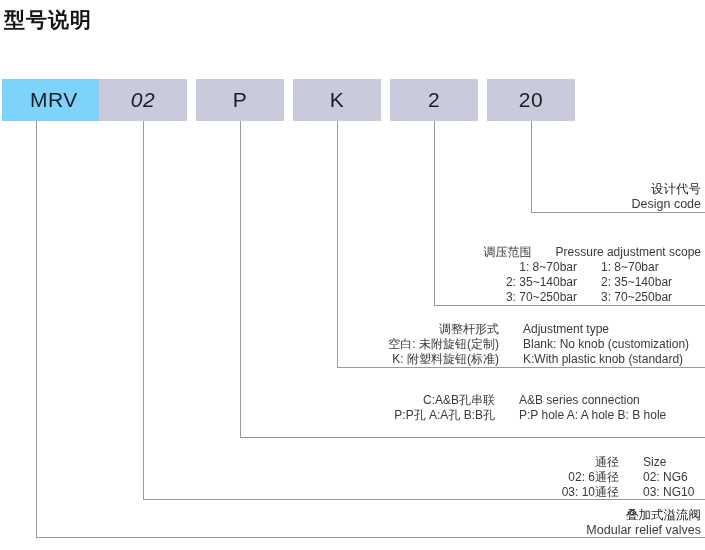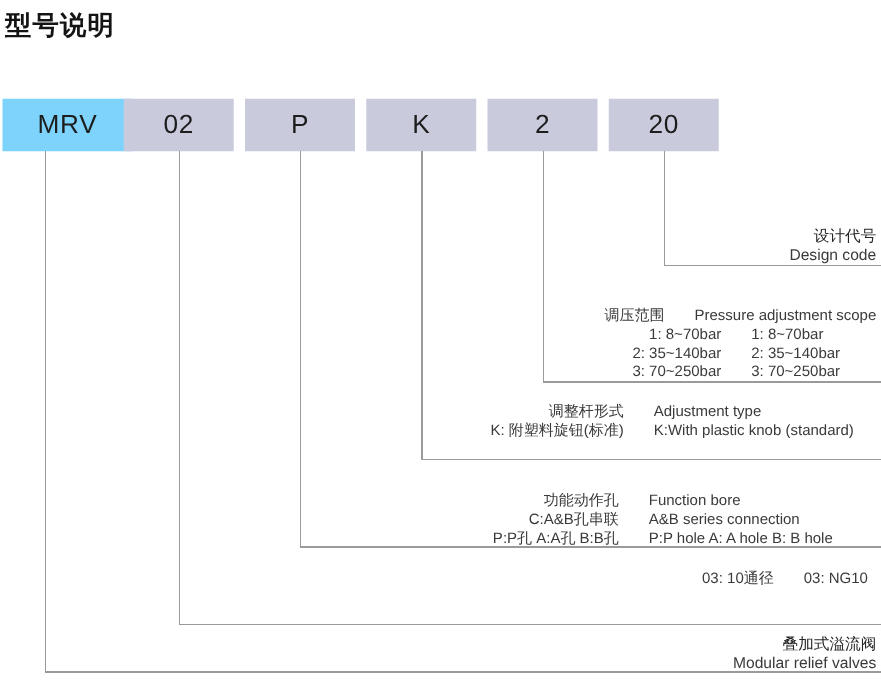--- a/index.html
+++ b/index.html
@@ -90,21 +90,21 @@
     text-align: left;
   }
 </style>
 </head>
 <body>
 
 <div id="page-title">型号说明</div>
 
 <div id="code-row">
     <div class="code-box" style="left: 2px; width: 104px; background: #7dd3fc;">MRV</div>
-    <div class="code-box" style="left: 99px; width: 88px; background: rgb(201, 203, 221);">02</div>
+    <div class="code-box" style="left: 99px; width: 88px; background: rgb(201, 203, 221); font-style: italic;">02</div>
     <div class="code-box" style="left: 196px; width: 88px; background: rgb(201, 203, 221);">P</div>
     <div class="code-box" style="left: 293px; width: 88px; background: rgb(201, 203, 221);">K</div>
     <div class="code-box" style="left: 390px; width: 88px; background: rgb(201, 203, 221);">2</div>
     <div class="code-box" style="left: 487px; width: 88px; background: rgb(201, 203, 221); text-align: center;">20</div>
   </div>
 
 <svg id="leaders" viewBox="0 0 705 550" xmlns="http://www.w3.org/2000/svg">
   <g stroke="#9a9a9a" stroke-width="1" fill="none" shape-rendering="crispEdges">
 
     <path d="M531.5 121 L531.5 212.5 L705 212.5"></path>
@@ -144,42 +144,50 @@
     <span class="en-col" style="width:100px;">3: 70~250bar</span>
   </div>
 </div>
 
 <div class="annot" id="an-adjust" style="right:4px; top:322px;">
   <div class="row2">
     <span class="cn-col">调整杆形式</span>
     <span class="en-col" style="width:178px;">Adjustment type</span>
   </div>
   <div class="row2">
+    <span class="cn-col">空白: 未附旋钮(定制)</span>
+    <span class="en-col" style="width:178px;">Blank: No knob (customization)</span>
+  </div>
+  <div class="row2">
     <span class="cn-col">K: 附塑料旋钮(标准)</span>
     <span class="en-col" style="width:178px;">K:With plastic knob (standard)</span>
   </div>
 </div>
 
 <div class="annot" id="an-bore" style="right:4px; top:393px;">
-  <div class="row2">
-    <span class="cn-col">功能动作孔</span>
-    <span class="en-col" style="width:182px;">Function bore</span>
-  </div>
   <div class="row2">
     <span class="cn-col">C:A&amp;B孔串联</span>
     <span class="en-col" style="width:182px;">A&amp;B series connection</span>
   </div>
   <div class="row2">
     <span class="cn-col">P:P孔  A:A孔  B:B孔</span>
     <span class="en-col" style="width:182px;">P:P hole   A: A hole   B: B hole</span>
   </div>
 </div>
 
 <div class="annot" id="an-size" style="right:4px; top:455px;">
   <div class="row2">
+    <span class="cn-col">通径</span>
+    <span class="en-col" style="width:58px;">Size</span>
+  </div>
+  <div class="row2">
+    <span class="cn-col">02: 6通径</span>
+    <span class="en-col" style="width:58px;">02: NG6</span>
+  </div>
+  <div class="row2">
     <span class="cn-col">03: 10通径</span>
     <span class="en-col" style="width:58px;">03: NG10</span>
   </div>
 </div>
 
 <div class="annot" id="an-product" style="right:4px; top:508px;">
   <span class="ln head">叠加式溢流阀</span>
   <span class="ln">Modular relief valves</span>
 </div>
 

